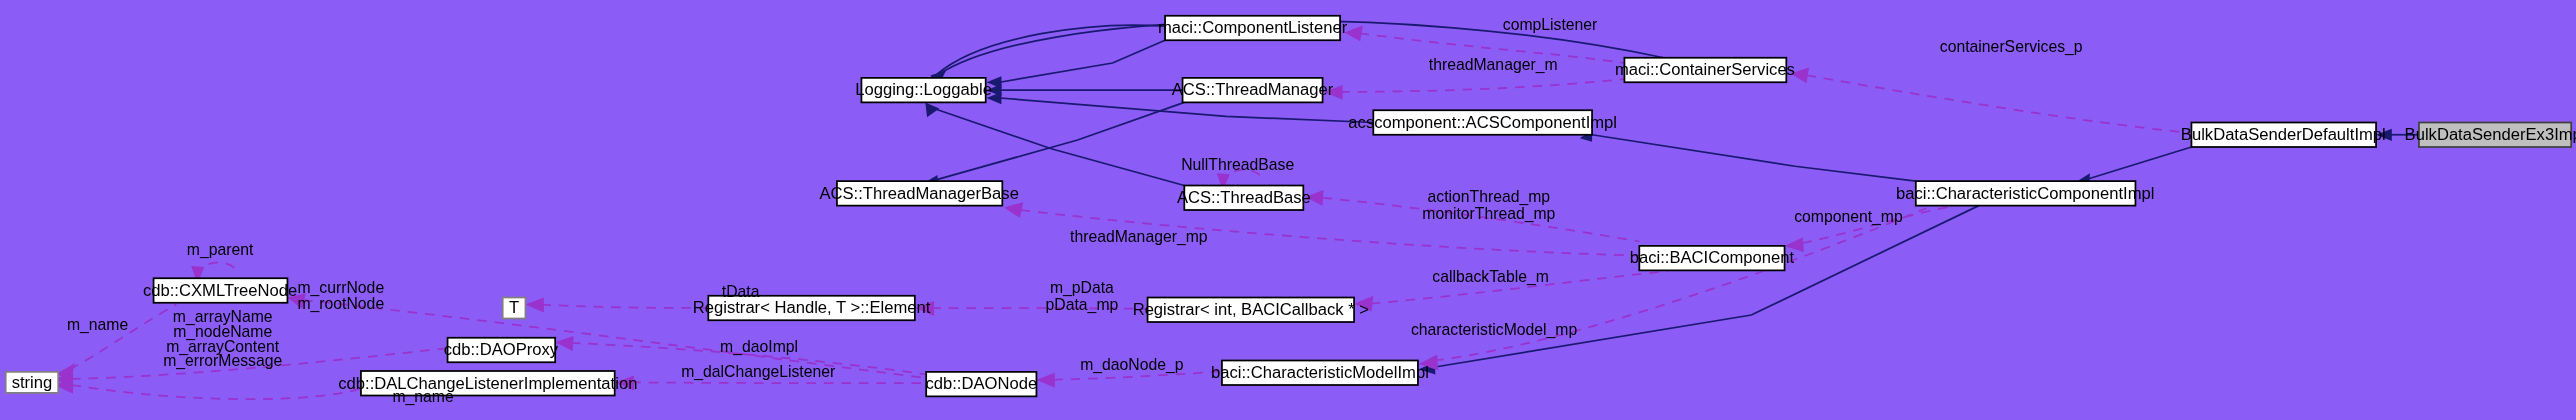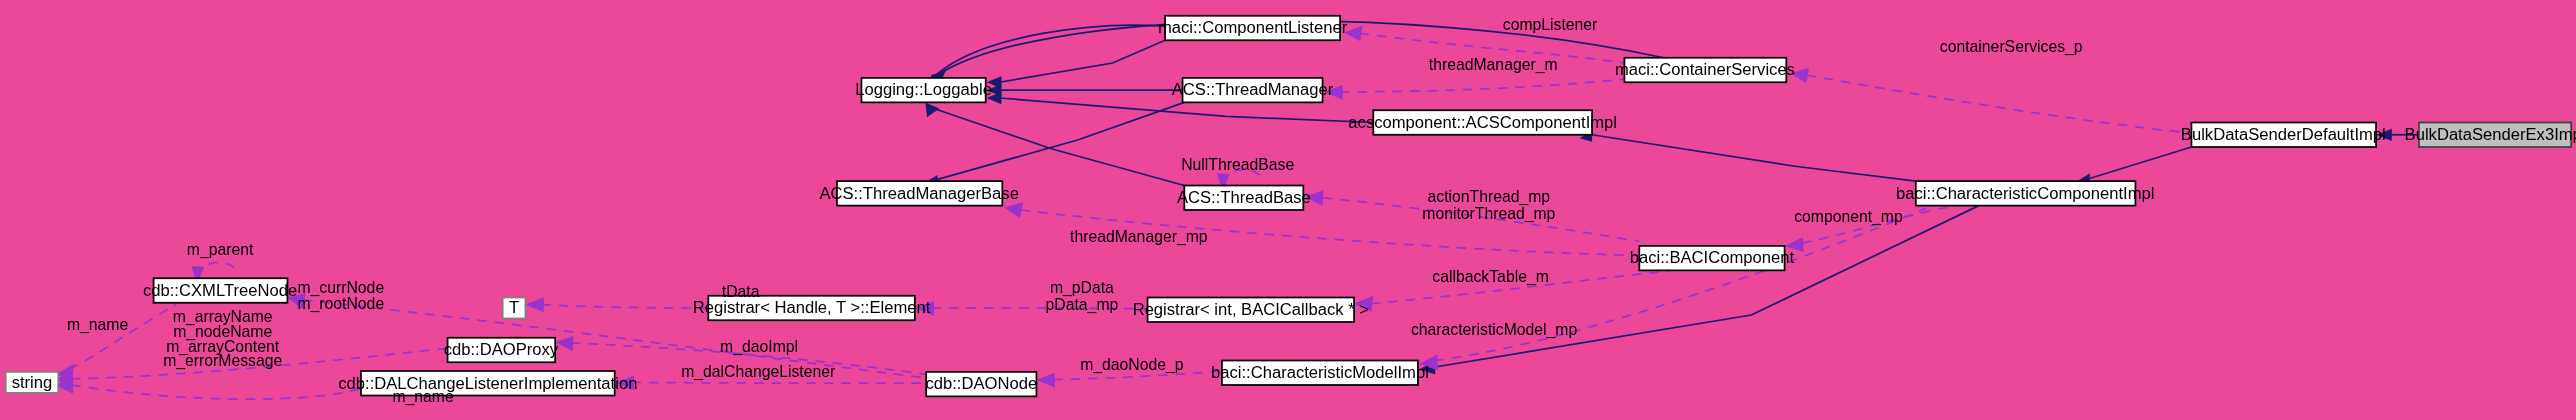--- a/index.html
+++ b/index.html
@@ -11,21 +11,21 @@
   body {
     font-family: "Liberation Sans", sans-serif;
     width: 2576px;
     height: 420px;
     overflow: hidden;
   }
   #diagram-root {
     position: relative;
     width: 2576px;
     height: 420px;
-    background: #ec4899;
+    background: #8b5cf6;
   }
   svg#graph {
     position: absolute;
     top: 0;
     left: 0;
     width: 2576px;
     height: 420px;
     display: block;
   }
   .cls-box {

